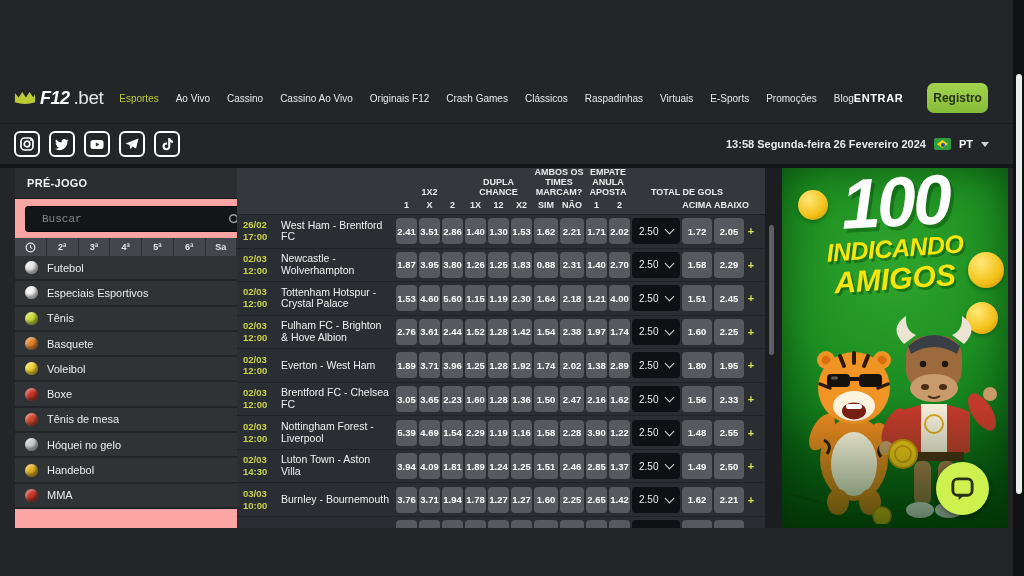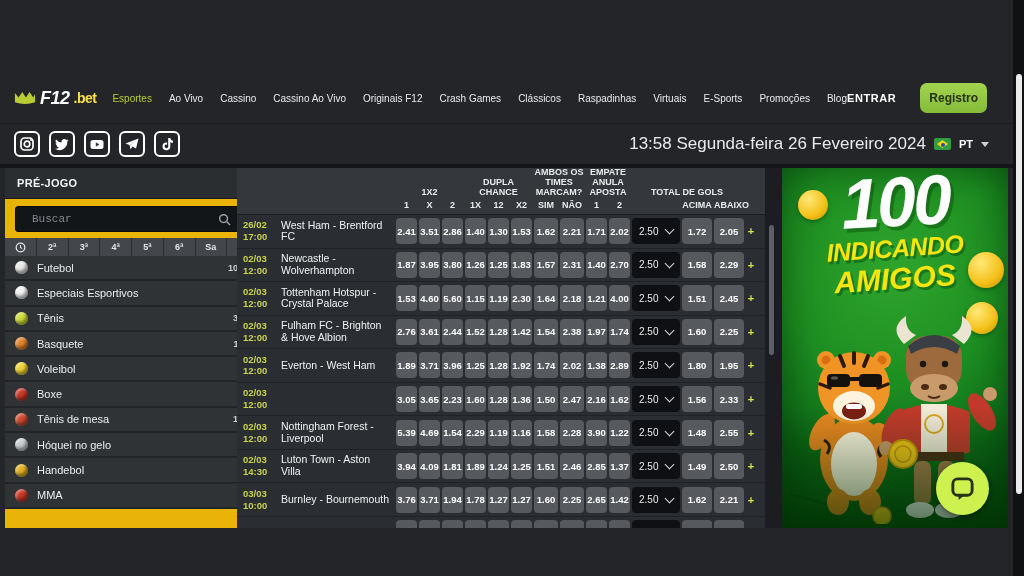--- a/index.html
+++ b/index.html
@@ -6,51 +6,51 @@
   #stage{position:relative;width:1024px;height:576px;overflow:hidden;
          background:#232528;font-family:"Liberation Sans",sans-serif;
          -webkit-font-smoothing:antialiased;}
 
   
   .header{position:absolute;left:0;top:75px;width:1013px;height:46px;
           display:flex;align-items:center;padding:0 26px 0 14px;box-sizing:border-box;}
   .logo{display:flex;align-items:center;gap:4px;cursor:pointer;}
   .logo .crown{width:22px;height:16px;}
   .logo .brand{font-size:18px;font-weight:bold;font-style:italic;color:#fff;letter-spacing:-.5px;}
-  .logo .suffix{font-size:14px;font-weight:bold;color:#fde047;letter-spacing:-.5px;}
+  .logo .suffix{font-size:19px;font-weight:normal;color:#e5e5e5;letter-spacing:-.5px;}
   .nav{display:flex;align-items:center;gap:17px;margin-left:16px;flex-wrap:nowrap;}
   .nav-item{font-size:10px;color:#e8e9ea;white-space:nowrap;cursor:pointer;}
   .nav-item.active{color:#b9cc35;}
   .login{margin-left:auto;font-size:11px;font-weight:bold;color:#fff;letter-spacing:.6px;cursor:pointer;}
   .register{margin-left:24px;width:78px;height:30px;border:none;border-radius:7px;
             background:linear-gradient(#a3d44f,#85bb38);color:#26320f;
             font-family:inherit;font-size:12px;font-weight:bold;cursor:pointer;}
 
   
   .infobar{position:absolute;left:0;top:123px;width:1013px;height:43px;
            border-top:1px solid #191b1d;border-bottom:2px solid #131517;
            display:flex;align-items:center;padding:0 24px 0 14px;box-sizing:border-box;}
   .socials{display:flex;gap:9px;}
   .soc{width:26px;height:26px;border:2px solid #fff;border-radius:6px;box-sizing:border-box;
        display:flex;align-items:center;justify-content:center;cursor:pointer;background:transparent;}
   .right-info{margin-left:auto;display:flex;align-items:center;gap:8px;}
-  .datetime{font-size:17px;color:#e8e9ea;}
+  .datetime{font-size:11px;color:#e8e9ea;font-weight:bold;}
   .flag{width:17px;height:12px;border-radius:2px;background:#2f9e41;position:relative;overflow:hidden;}
   .flag:before{content:"";position:absolute;left:3px;top:2px;width:11px;height:8px;
                background:#f5d216;transform:rotate(0);clip-path:polygon(50% 0,100% 50%,50% 100%,0 50%);}
   .flag:after{content:"";position:absolute;left:7px;top:4.5px;width:4px;height:4px;border-radius:50%;background:#2a4fa0;}
   .lang{font-size:11px;font-weight:bold;color:#fff;}
   .caret{width:0;height:0;border-left:4px solid transparent;border-right:4px solid transparent;border-top:5px solid #cfd1d3;}
 
   
   .content-topline{position:absolute;left:0;top:166px;width:1013px;height:2px;background:#121416;}
   .v-gap{position:absolute;left:233px;top:168px;width:4px;height:360px;background:#17191b;}
 
   
-  .sidebar{position:absolute;left:5px;top:168px;width:253px;height:360px;background:#eab308;overflow:hidden;}
+  .sidebar{position:absolute;left:15px;top:168px;width:253px;height:360px;background:#fca5a5;overflow:hidden;}
   .sb-head{height:30px;display:flex;align-items:center;padding-left:12px;
            font-size:11px;font-weight:bold;color:#f2f3f4;letter-spacing:.3px;
            border-bottom:1px solid #17181a;background:#2b2e31;}
   .sb-search-wrap{padding:7px 10px 6px 10px;}
   .sb-search{height:24px;background:#131619;border:1px solid #090a0b;border-radius:3px;
              display:flex;align-items:center;padding:0 16px;cursor:text;font-family:Liberation Mono, monospace;}
   .sb-search .ph{font-size:11px;color:#84888c;flex:1;}
   .sb-days{height:18px;background:#43474b;display:flex;align-items:stretch;}
   .sb-day{flex:1;display:flex;align-items:center;justify-content:center;
           font-size:9px;font-weight:bold;color:#e3e5e7;border-left:1px solid #2c2f33;cursor:pointer;}
@@ -342,21 +342,21 @@
               <div>12:00</div>
             </div>
             <div class="tmatch">Newcastle - Wolverhampton</div>
           </div>
           <button class="odd-btn w-odd">1.87</button>
           <button class="odd-btn w-odd">3.95</button>
           <button class="odd-btn w-odd">3.80</button>
           <button class="odd-btn w-odd">1.26</button>
           <button class="odd-btn w-odd">1.25</button>
           <button class="odd-btn w-odd">1.83</button>
-          <button class="odd-btn w-bt">1.57</button>
+          <button class="odd-btn w-bt">0.88</button>
           <button class="odd-btn w-bt">2.31</button>
           <button class="odd-btn w-odd">1.40</button>
           <button class="odd-btn w-odd">2.70</button>
           <div class="line-sel w-line">
             <span>2.50</span>
             <span class="chev"></span>
           </div>
           <button class="odd-btn w-tot">1.58</button>
           <button class="odd-btn w-tot">2.29</button>
           <span class="plus">+</span>
@@ -438,20 +438,21 @@
           <button class="odd-btn w-tot">1.80</button>
           <button class="odd-btn w-tot">1.95</button>
           <span class="plus">+</span>
         </div>
         <div class="trow">
           <div class="tinfo">
             <div class="twhen">
               <div>02/03</div>
               <div>12:00</div>
             </div>
+            <div class="tmatch">Brentford FC - Chelsea FC</div>
           </div>
           <button class="odd-btn w-odd">3.05</button>
           <button class="odd-btn w-odd">3.65</button>
           <button class="odd-btn w-odd">2.23</button>
           <button class="odd-btn w-odd">1.60</button>
           <button class="odd-btn w-odd">1.28</button>
           <button class="odd-btn w-odd">1.36</button>
           <button class="odd-btn w-bt">1.50</button>
           <button class="odd-btn w-bt">2.47</button>
           <button class="odd-btn w-odd">2.16</button>

